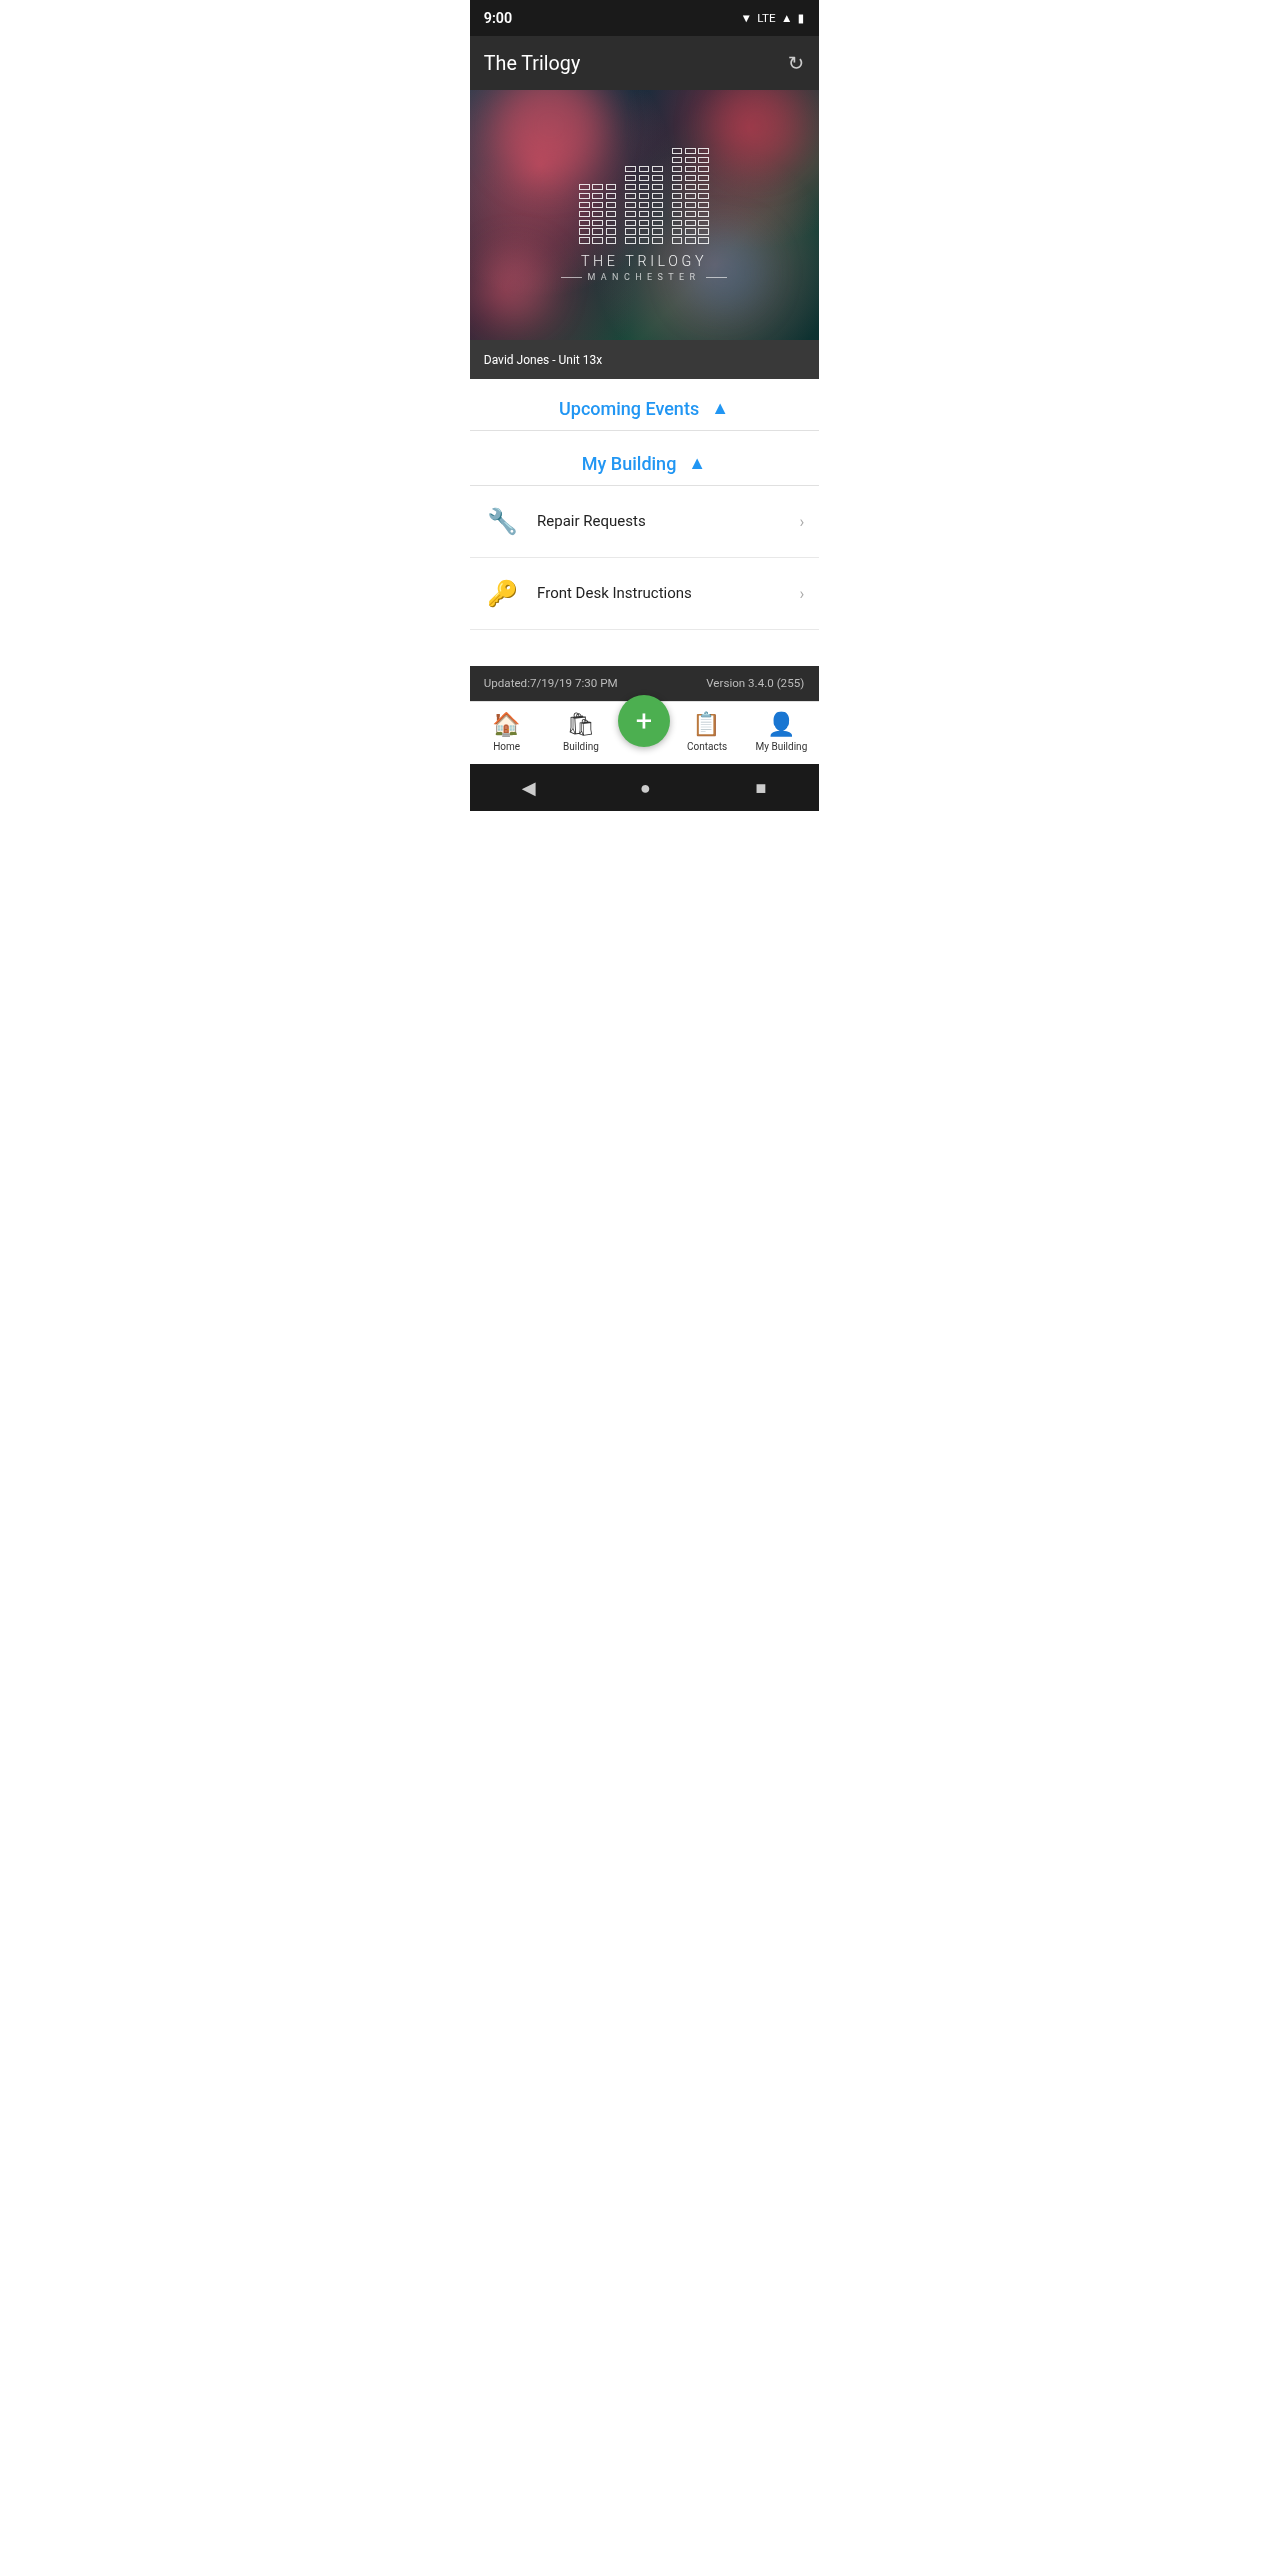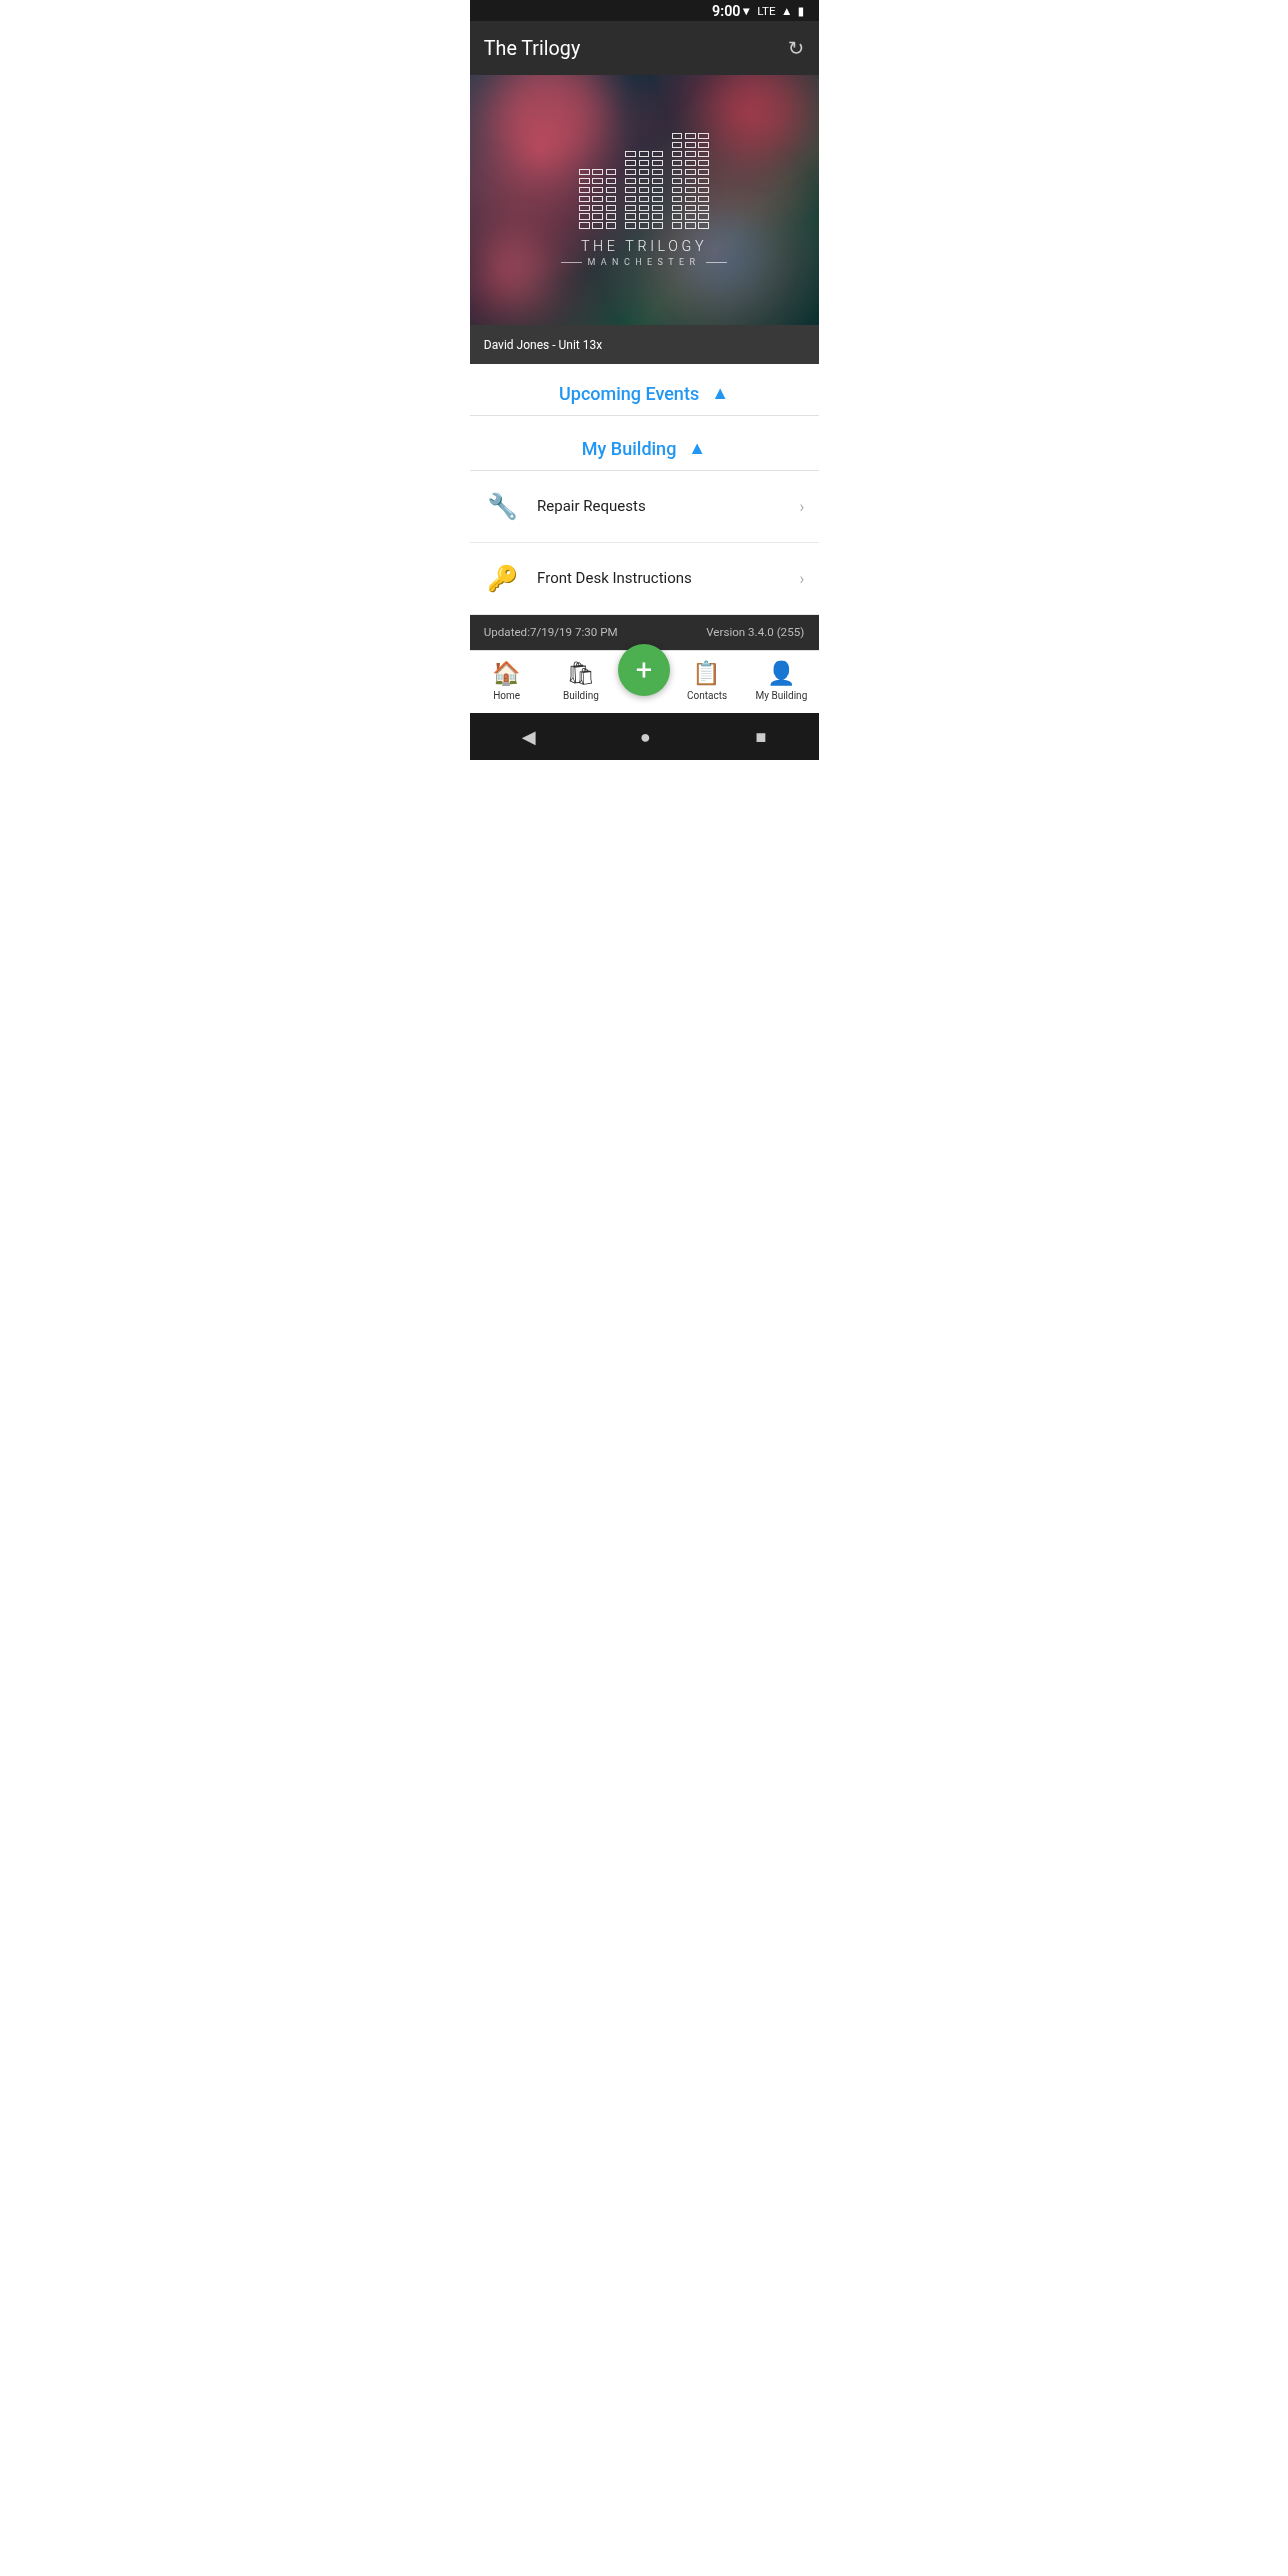--- a/index.html
+++ b/index.html
@@ -11,24 +11,24 @@
       margin: 0 auto;
       position: relative;
       overflow-x: hidden;
     }
 
     
     .status-bar {
       background: #1a1a1a;
       color: #fff;
       display: flex;
-      justify-content: flex-end;
+      justify-content: space-between;
       align-items: center;
       padding: 7.2px 14.3px;
-      height: 21px;
+      height: 36px;
     }
     .status-time {
       font-size: 14.3px;
       font-weight: 600;
     }
     .status-icons {
       display: flex;
       align-items: center;
       gap: 5.4px;
       font-size: 11.6px;
@@ -199,20 +199,21 @@
 
     
     .footer-status {
       background: #2d2d2d;
       color: #bbb;
       display: flex;
       justify-content: space-between;
       align-items: center;
       padding: 10.7px 14.3px;
       font-size: 11.6px;
+      margin-top: 36px;
     }
 
     
     .bottom-nav {
       background: #fff;
       border-top: 0.9px solid #e0e0e0;
       display: flex;
       align-items: center;
       justify-content: space-around;
       padding: 7.2px 0 10.7px;

